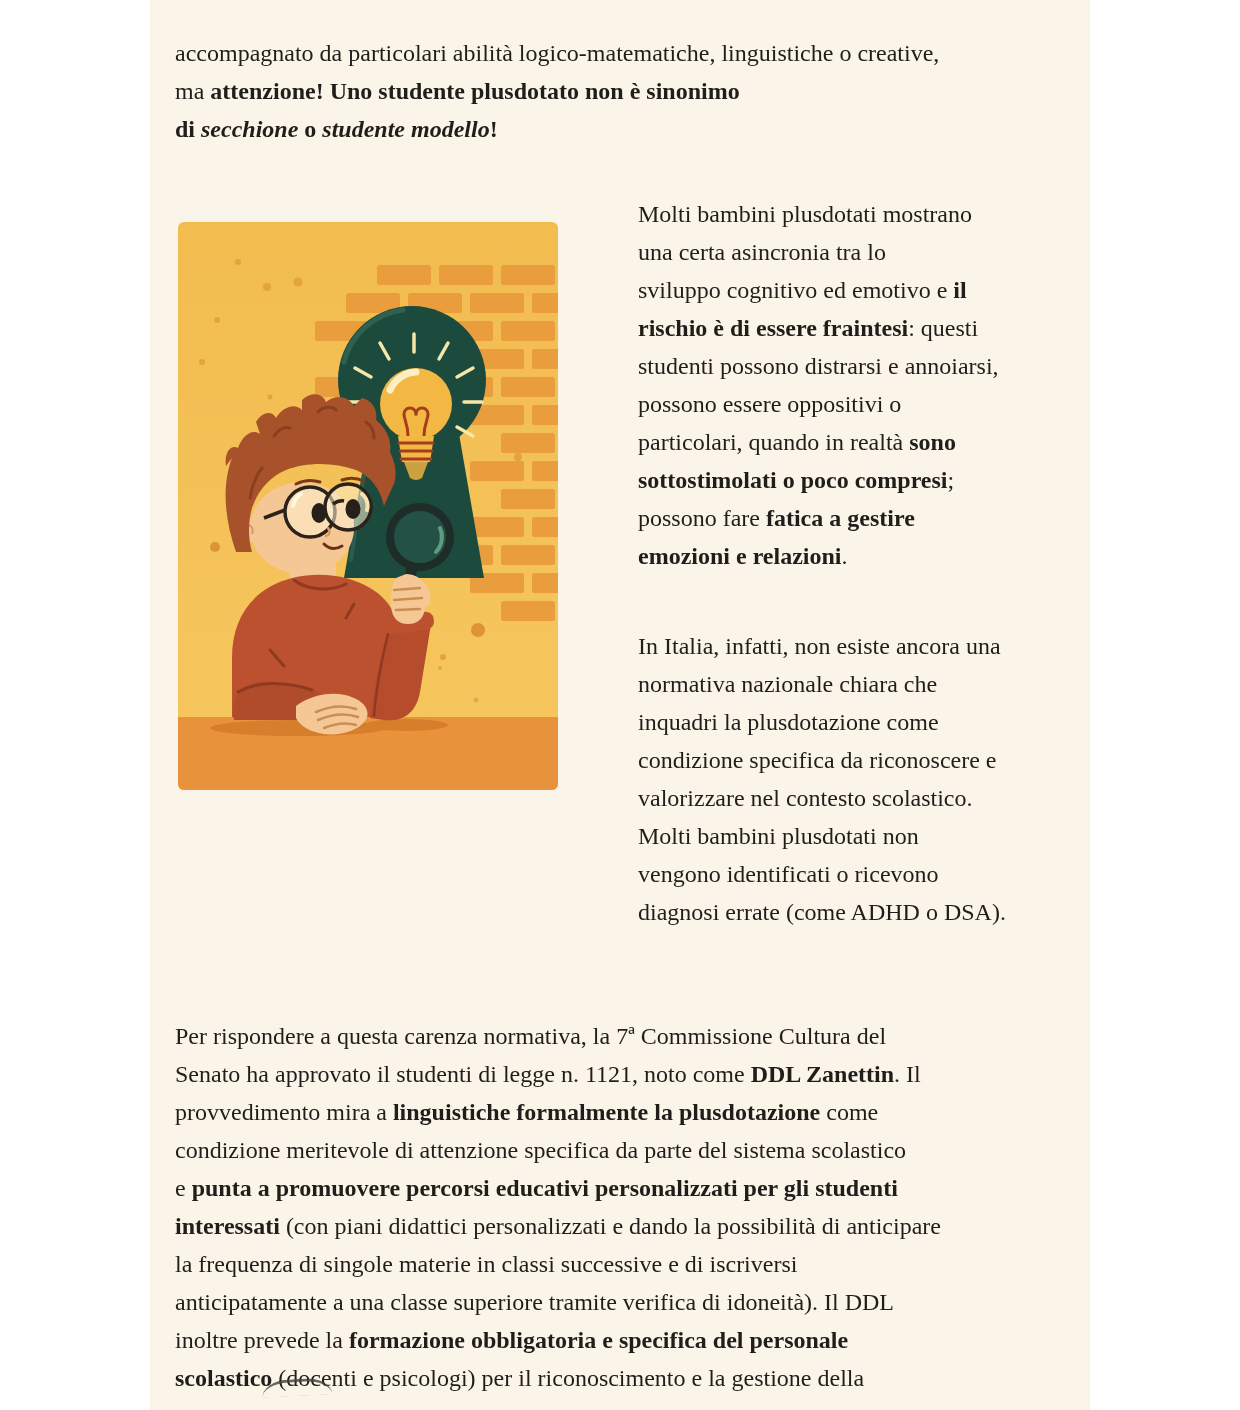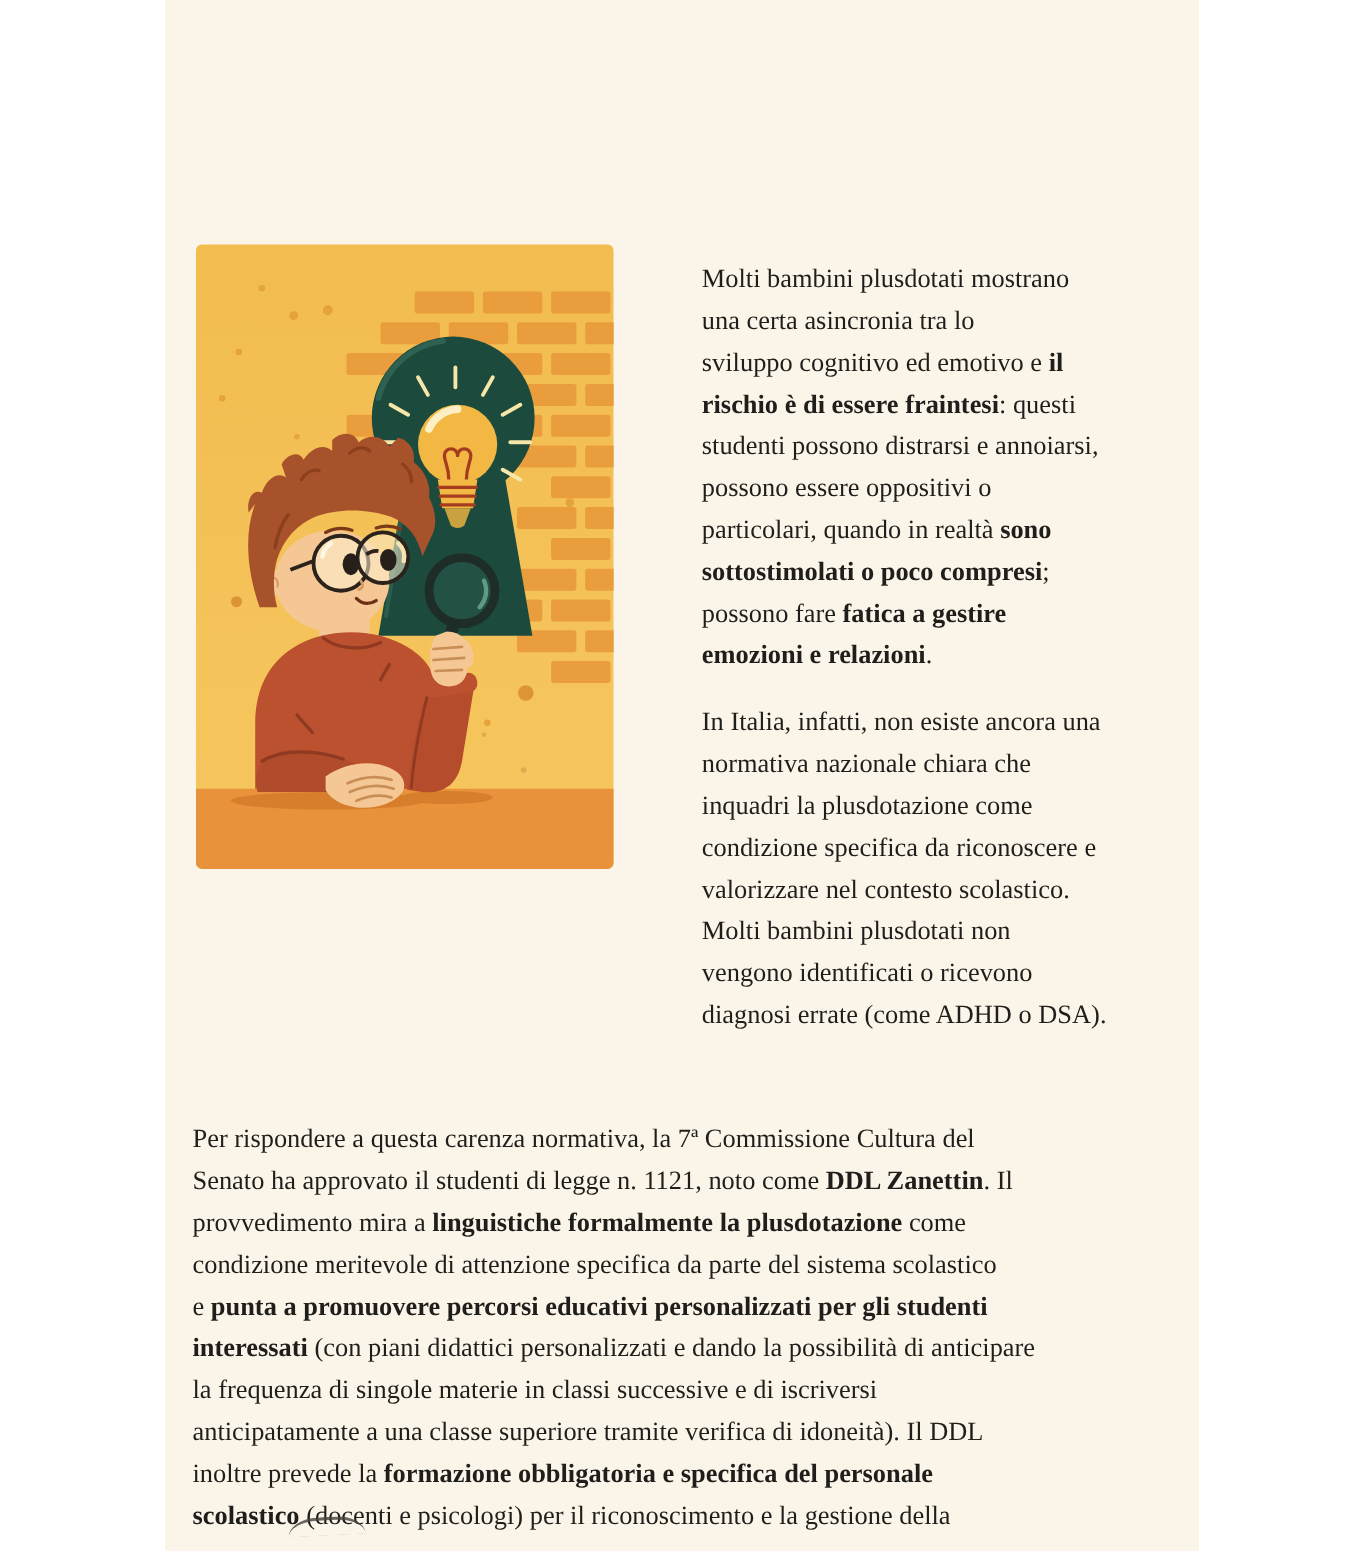--- a/index.html
+++ b/index.html
@@ -5,36 +5,39 @@
   html,body{margin:0;padding:0;background:#ffffff;}
   .page{position:relative;width:1240px;height:1410px;background:#ffffff;overflow:hidden;
         font-family:"Liberation Serif", serif;}
   .content{position:absolute;left:150px;top:0;width:940px;height:1410px;background:#faf5e8;}
   .rich{position:absolute;margin:0;font-size:24px;line-height:38px;color:#201e1b;
         white-space:pre;letter-spacing:0;}
   .rich .b{font-weight:bold}
   .rich .i{font-style:italic}
   .intro{left:25px;top:34px;}
   .aside-col{position:absolute;left:488px;top:195px;width:452px;}
-  .aside-col .rich{position:static;margin-top:40px;}
-  .aside-col .rich + .rich{margin-top:23px;}
+  .aside-col .rich{position:static;}
+  .aside-col .rich + .rich{margin-top:52px;}
   .body-par{left:25px;top:1017px;}
   figure.illus{position:absolute;left:28px;top:222px;width:380px;height:568px;margin:0;
         border-radius:6px;overflow:hidden;}
   figure.illus svg{display:block}
   .artifact{position:absolute;left:112px;top:1379px;width:70px;height:14px;
         border-top:3px solid #45433d;border-radius:50% 50% 0 0/130% 130% 0 0;
         transform:rotate(-3deg);opacity:.8;}
 </style>
 </head>
 <body>
 
 <div class="page">
   <div class="content">
 
+    <p class="rich intro"><span>accompagnato da particolari abilità logico-matematiche, linguistiche o creative,
+ma </span><span class="b">attenzione! Uno studente plusdotato non è sinonimo
+di </span><span class="b i">secchione</span><span class="b"> o </span><span class="b i">studente modello</span><span class="b">!</span></p>
 
     <figure class="illus">
       <svg width="380" height="568" viewBox="0 0 380 568" xmlns="http://www.w3.org/2000/svg">
         <defs>
           <linearGradient id="wallGrad" x1="0" y1="0" x2="0" y2="1">
             <stop offset="0" stop-color="#f2bc4f"></stop>
             <stop offset="1" stop-color="#f6c75f"></stop>
           </linearGradient>
         </defs>
 

